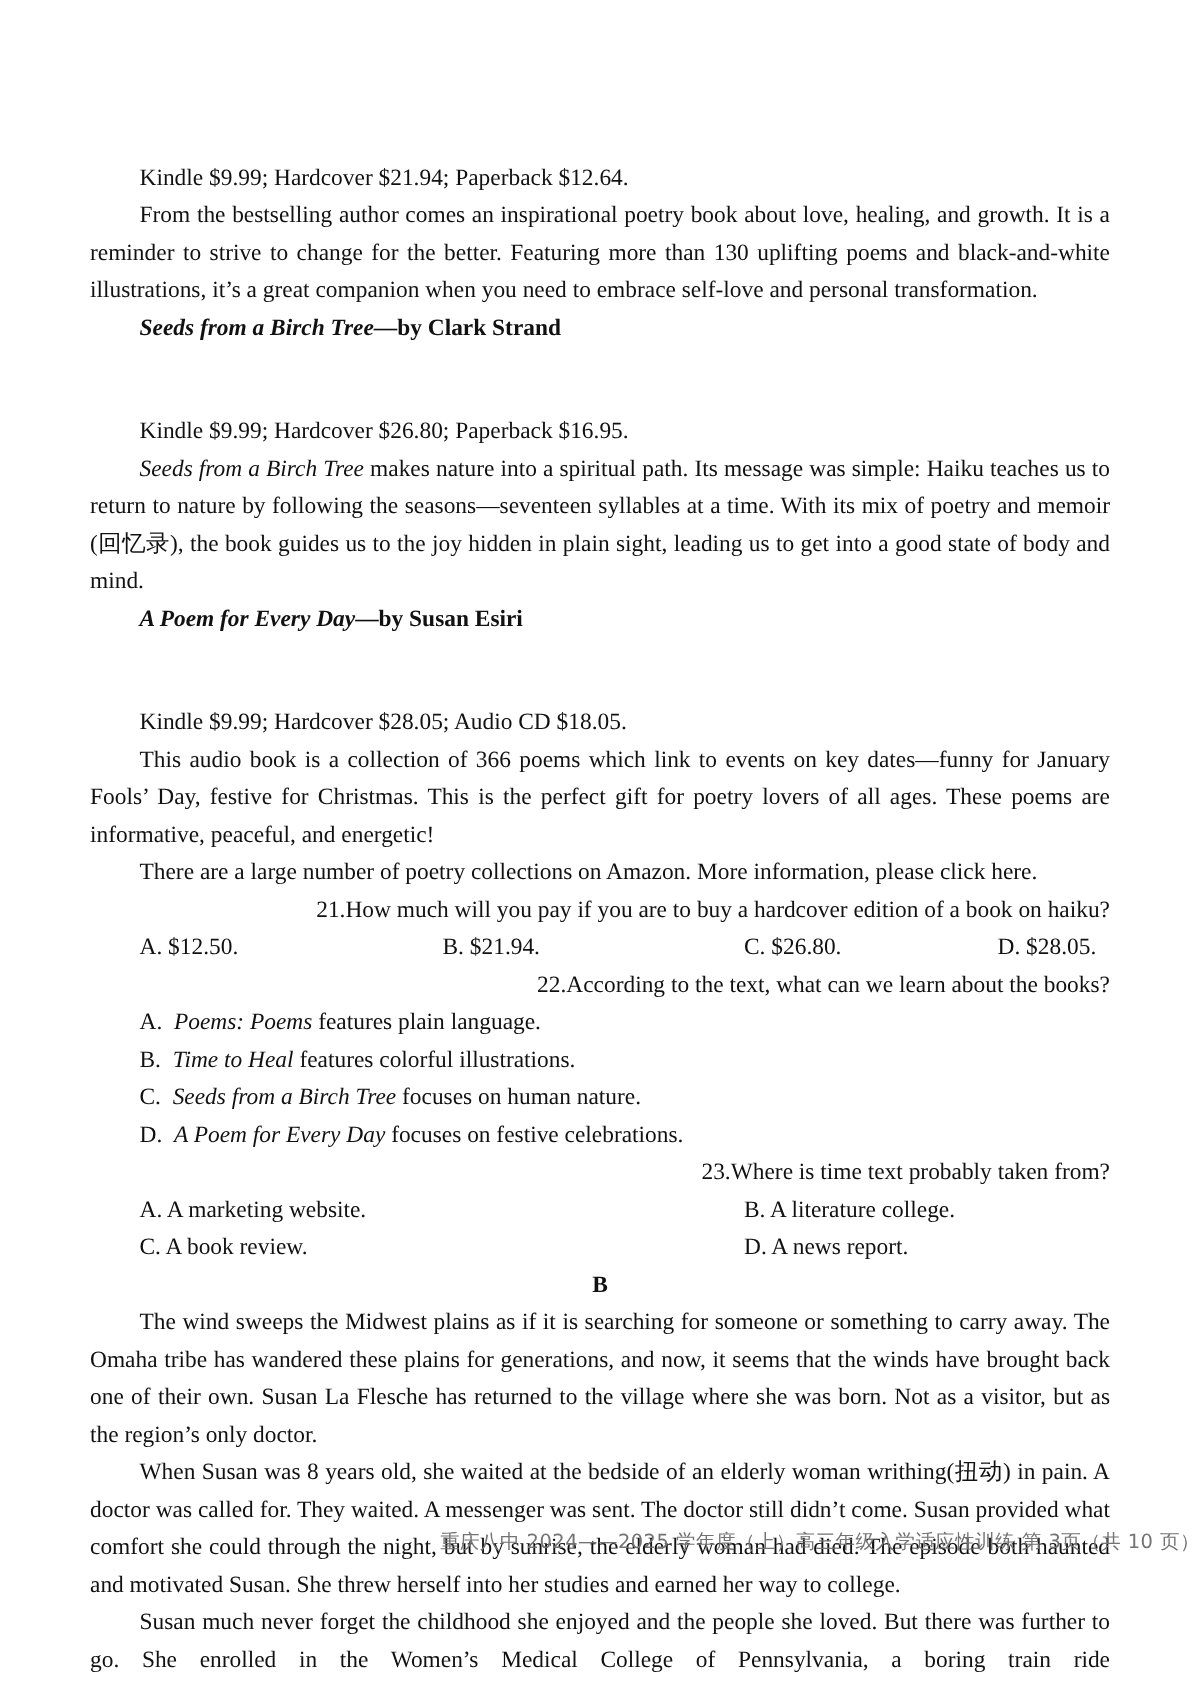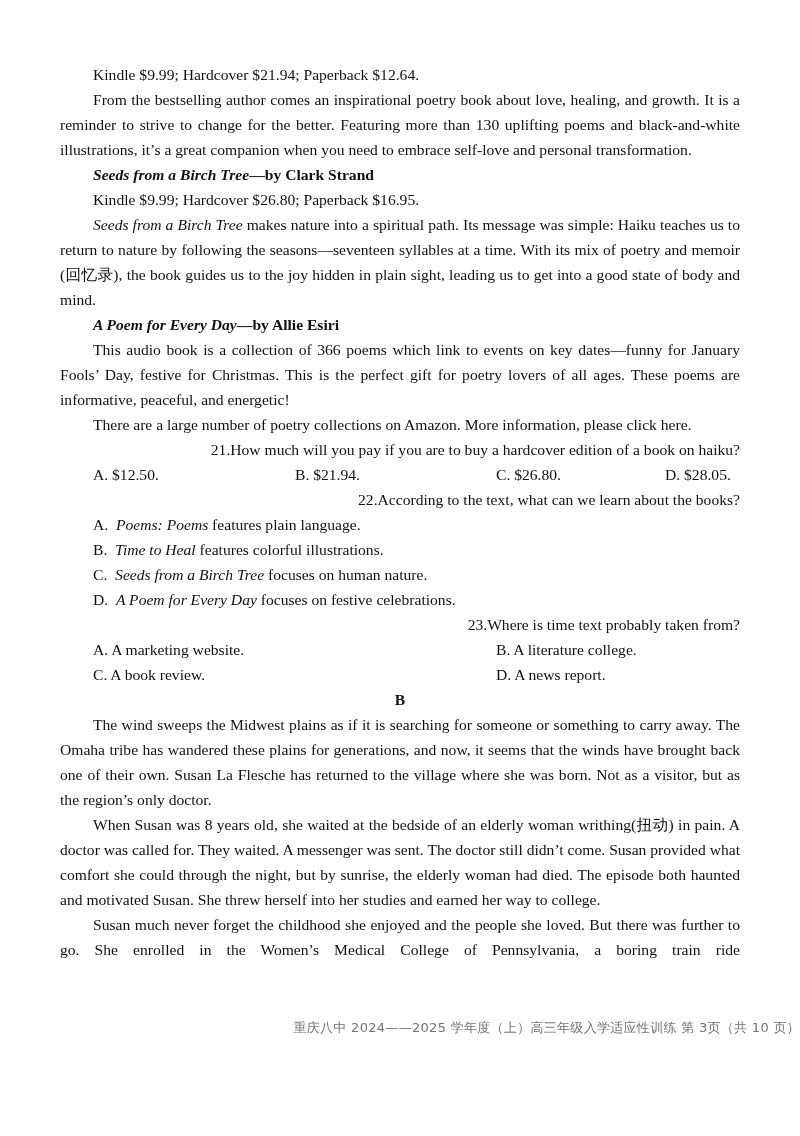--- a/index.html
+++ b/index.html
@@ -1,20 +1,20 @@
 <!DOCTYPE html>
 <html><head>
 <meta charset="utf-8">
 <style>
   html, body { margin: 0; padding: 0; background: #ffffff; }
   body { width: 800px; height: 1136px; position: relative; overflow: hidden;
     font-family: "Liberation Serif", "DejaVu Serif", serif; color: #111; }
   .page { position: absolute; left: 60px; top: 62px; width: 680px; font-size: 15.6px; line-height: 25px; }
   .line { white-space: nowrap; height: 25px; }
-  .indent { padding-left: 33px; }
+  .indent { padding-left: 33px; margin-top: 44px; }
   .para { text-align: justify; text-align-last: left; }
   .para.indent-first { text-indent: 33px; }
   .title-line { padding-left: 33px; font-weight: bold; }
   .title-line i { font-weight: bold; }
   .q { position: relative; height: 25px; white-space: nowrap; text-align: right; }
   .q .num { display: inline-block; width: 30px; }
   .opt { position: absolute; white-space: nowrap; }
   .opt-row { position: relative; height: 25px; }
   .opt-line { padding-left: 33px; height: 25px; white-space: nowrap; }
   .section { text-align: center; font-weight: bold; height: 25px; }
@@ -26,21 +26,22 @@
 
 <div class="page">
 
   <div class="line indent">Kindle $9.99; Hardcover $21.94; Paperback $12.64.</div>
   <div class="para indent-first">From the bestselling author comes an inspirational poetry book about love, healing, and growth. It is a reminder to strive to change for the better. Featuring more than 130 uplifting poems and black-and-white illustrations, it’s a great companion when you need to embrace self-love and personal transformation.</div>
 
   <div class="title-line"><i>Seeds from a Birch Tree</i><span>—by Clark Strand</span></div>
   <div class="line indent">Kindle $9.99; Hardcover $26.80; Paperback $16.95.</div>
   <div class="para indent-first"><i>Seeds from a Birch Tree</i><span> makes nature into a spiritual path. Its message was simple: Haiku teaches us to return to nature by following the seasons—seventeen syllables at a time. With its mix of poetry and memoir (回忆录), the book guides us to the joy hidden in plain sight, leading us to get into a good state of body and mind.</span></div>
 
-  <div class="title-line"><i>A Poem for Every Day</i><span>—by Allie Esiri</span></div>
+  <div class="title-line"><i>A Poem for Every Day</i><span>—by Susan Esiri</span></div>
+  <div class="line indent">Kindle $9.99; Hardcover $28.05; Audio CD $18.05.</div>
   <div class="para indent-first">This audio book is a collection of 366 poems which link to events on key dates—funny for January Fools’ Day, festive for Christmas. This is the perfect gift for poetry lovers of all ages. These poems are informative, peaceful, and energetic!</div>
   <div class="para indent-first">There are a large number of poetry collections on Amazon. More information, please click here.</div>
 
   <div class="q"><span class="num">21.</span><span>How much will you pay if you are to buy a hardcover edition of a book on haiku?</span></div>
   <div class="opt-row">
     <span class="opt" style="left:33px">A.  $12.50.</span>
     <span class="opt" style="left:235px">B. $21.94.</span>
     <span class="opt" style="left:436px">C. $26.80.</span>
     <span class="opt" style="left:605px">D. $28.05.</span>
   </div>

